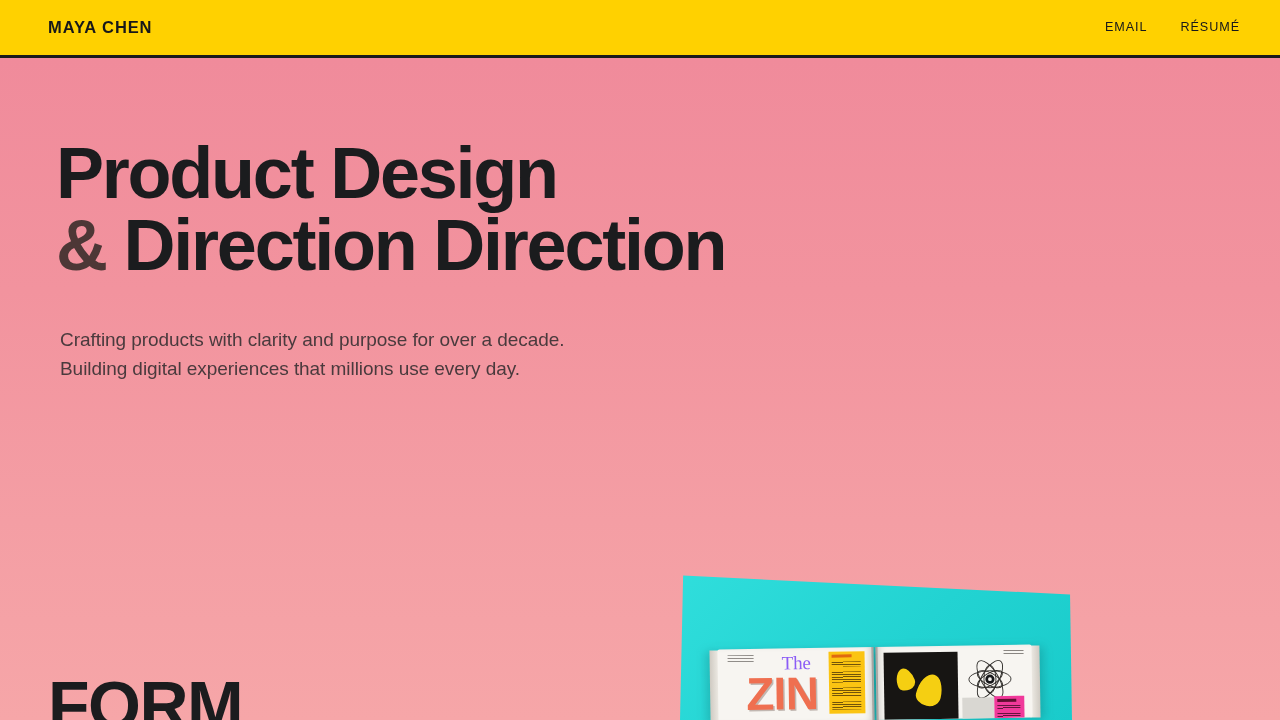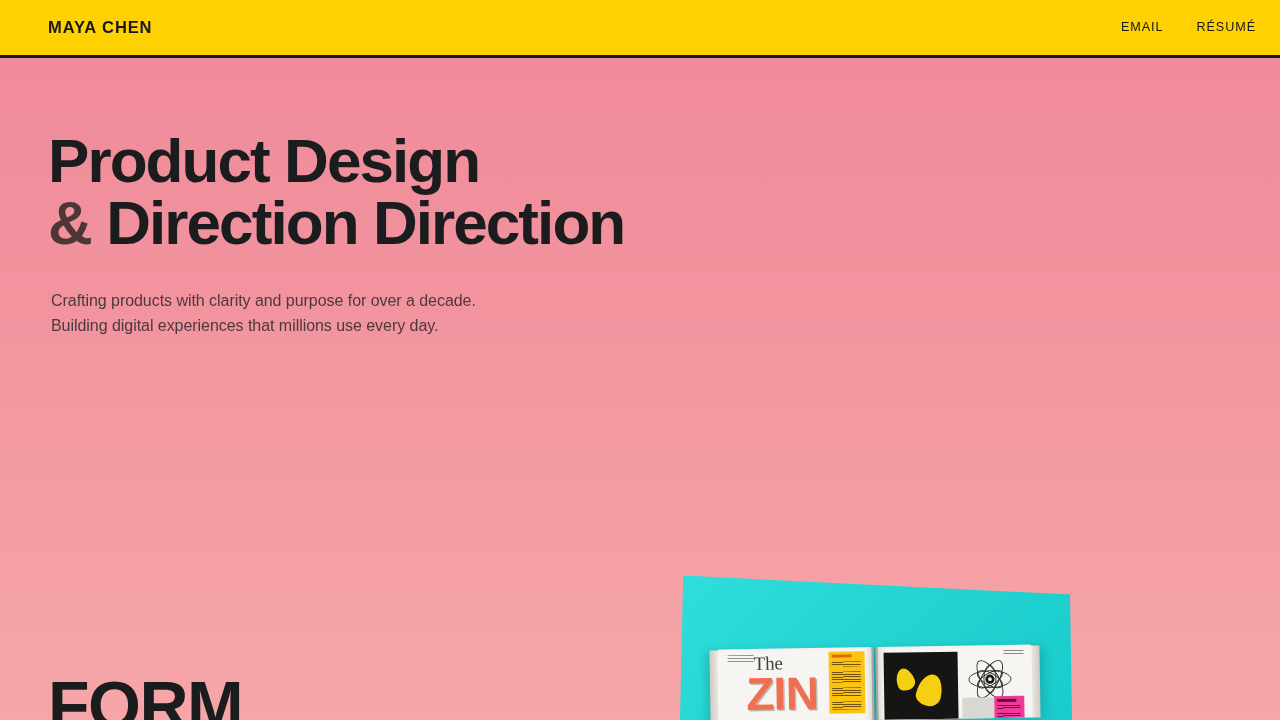--- a/index.html
+++ b/index.html
@@ -27,21 +27,21 @@
     top: 0;
     left: 0;
     width: 1280px;
     height: 58px;
     background: #FFD100;
     border-bottom: 3px solid #1a1a1a;
     box-sizing: border-box;
     display: flex;
     align-items: center;
     justify-content: space-between;
-    padding: 0 24px 0 48px;
+    padding: 0 40px 0 48px;
     z-index: 30;
   }
   .brand {
     font-size: 16.5px;
     font-weight: bold;
     letter-spacing: 0.055em;
     color: #17181a;
     line-height: 1;
     white-space: nowrap;
   }
@@ -74,36 +74,36 @@
 
   .hero-copy {
     position: absolute;
     left: 48px;
     top: 72px;
     width: 960px;
     z-index: 12;
   }
 
   .headline {
-    margin: 0;
-    font-size: 62px;
+    margin: 8px;
+    font-size: 72px;
     font-weight: bold;
     line-height: 0.995;
     letter-spacing: -0.031em;
     color: #1b1c1e;
     white-space: nowrap;
   }
   .headline .amp {
     color: #4d3736;
   }
 
   .subcopy {
-    margin: 3px;
+    margin: 12px;
     padding-top: 33px;
-    font-size: 16px;
+    font-size: 19px;
     line-height: 1.52;
     letter-spacing: -0.003em;
     color: #4a3a3d;
   }
   .subcopy span {
     display: block;
   }
 
   
   .section-word {
@@ -191,24 +191,24 @@
   
   .lp-micro {
     position: absolute;
     left: 10px; top: 6px;
     width: 26px; height: 7px;
     background: repeating-linear-gradient(to bottom, #6e6a66 0 1px, transparent 1px 3px);
     opacity: .75;
   }
   .lp-the {
     position: absolute;
-    left: 36px; top: 5px;
+    left: 64px; top: 5px;
     font-family: "Liberation Serif", serif;
     font-size: 19px;
-    color: #404040;
+    color: #8b5cf6;
     letter-spacing: -0.01em;
     line-height: 1;
   }
   .lp-zin {
     position: absolute;
     left: 28px; top: 22px;
     font-size: 46px;
     font-weight: bold;
     color: #ef6f50;
     letter-spacing: -0.015em;

